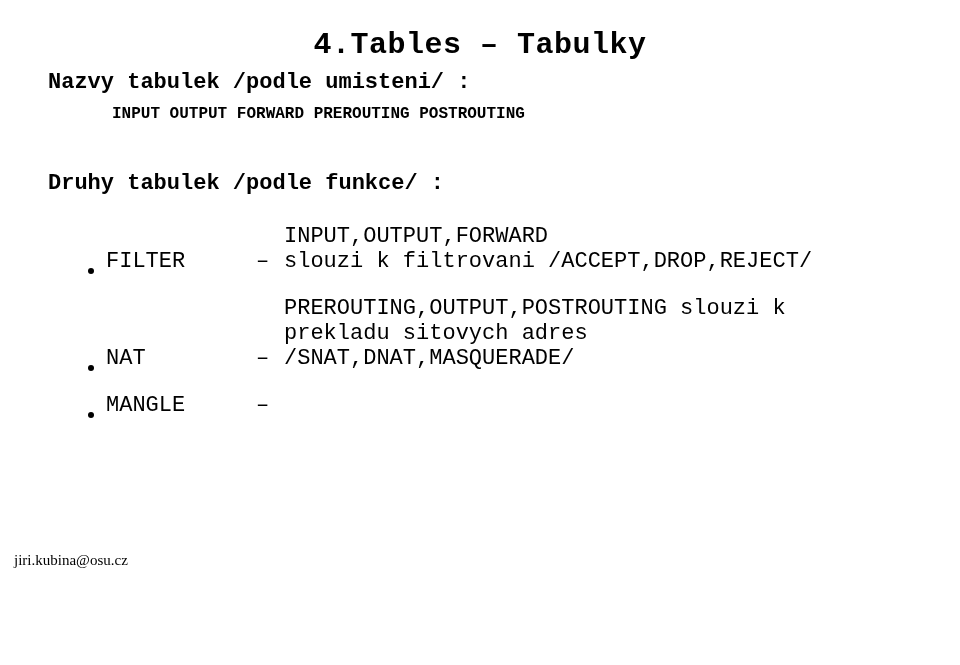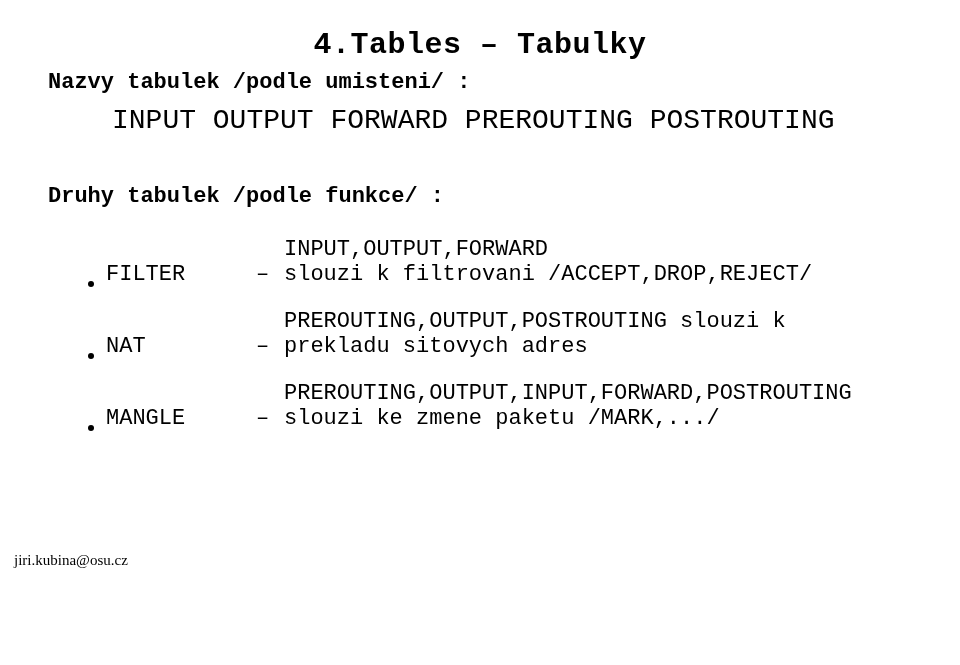--- a/index.html
+++ b/index.html
@@ -25,22 +25,22 @@
     font-weight: bold;
     margin: 0 0 8px 0;
     letter-spacing: 0.5px;
   }
   .section-label {
     font-size: 22px;
     font-weight: bold;
     margin: 0;
   }
   .section-value {
-    font-size: 28px;
-    font-weight: normal;
+    font-size: 16px;
+    font-weight: bold;
     margin: 10px 0 0 64px;
   }
   .gap {
     height: 48px;
   }
   .gap2 {
     height: 28px;
   }
   .item-row {
     display: flex;
@@ -111,30 +111,27 @@
     </div>
   </div>
 
   <div class="item-row">
     <div class="dot"></div>
     <div class="label-col">NAT</div>
     <div class="dash-col">–</div>
     <div class="desc-col">
       <span class="line">PREROUTING,OUTPUT,POSTROUTING slouzi k</span>
       <span class="line">prekladu sitovych adres</span>
+      <span class="line">/SNAT,DNAT,MASQUERADE/</span>
     </div>
   </div>
 
   <div class="item-row">
     <div class="dot"></div>
     <div class="label-col">MANGLE</div>
     <div class="dash-col">–</div>
-    <div class="desc-col">
-      <span class="line">PREROUTING,OUTPUT,INPUT,FORWARD,POSTROUTING</span>
-      <span class="line">slouzi ke zmene paketu /MARK,.../</span>
-    </div>
   </div>
 
   <div class="footer">
     <span>jiri.kubina@osu.cz</span>
   </div>
 
 </div>
 
 </body></html>

